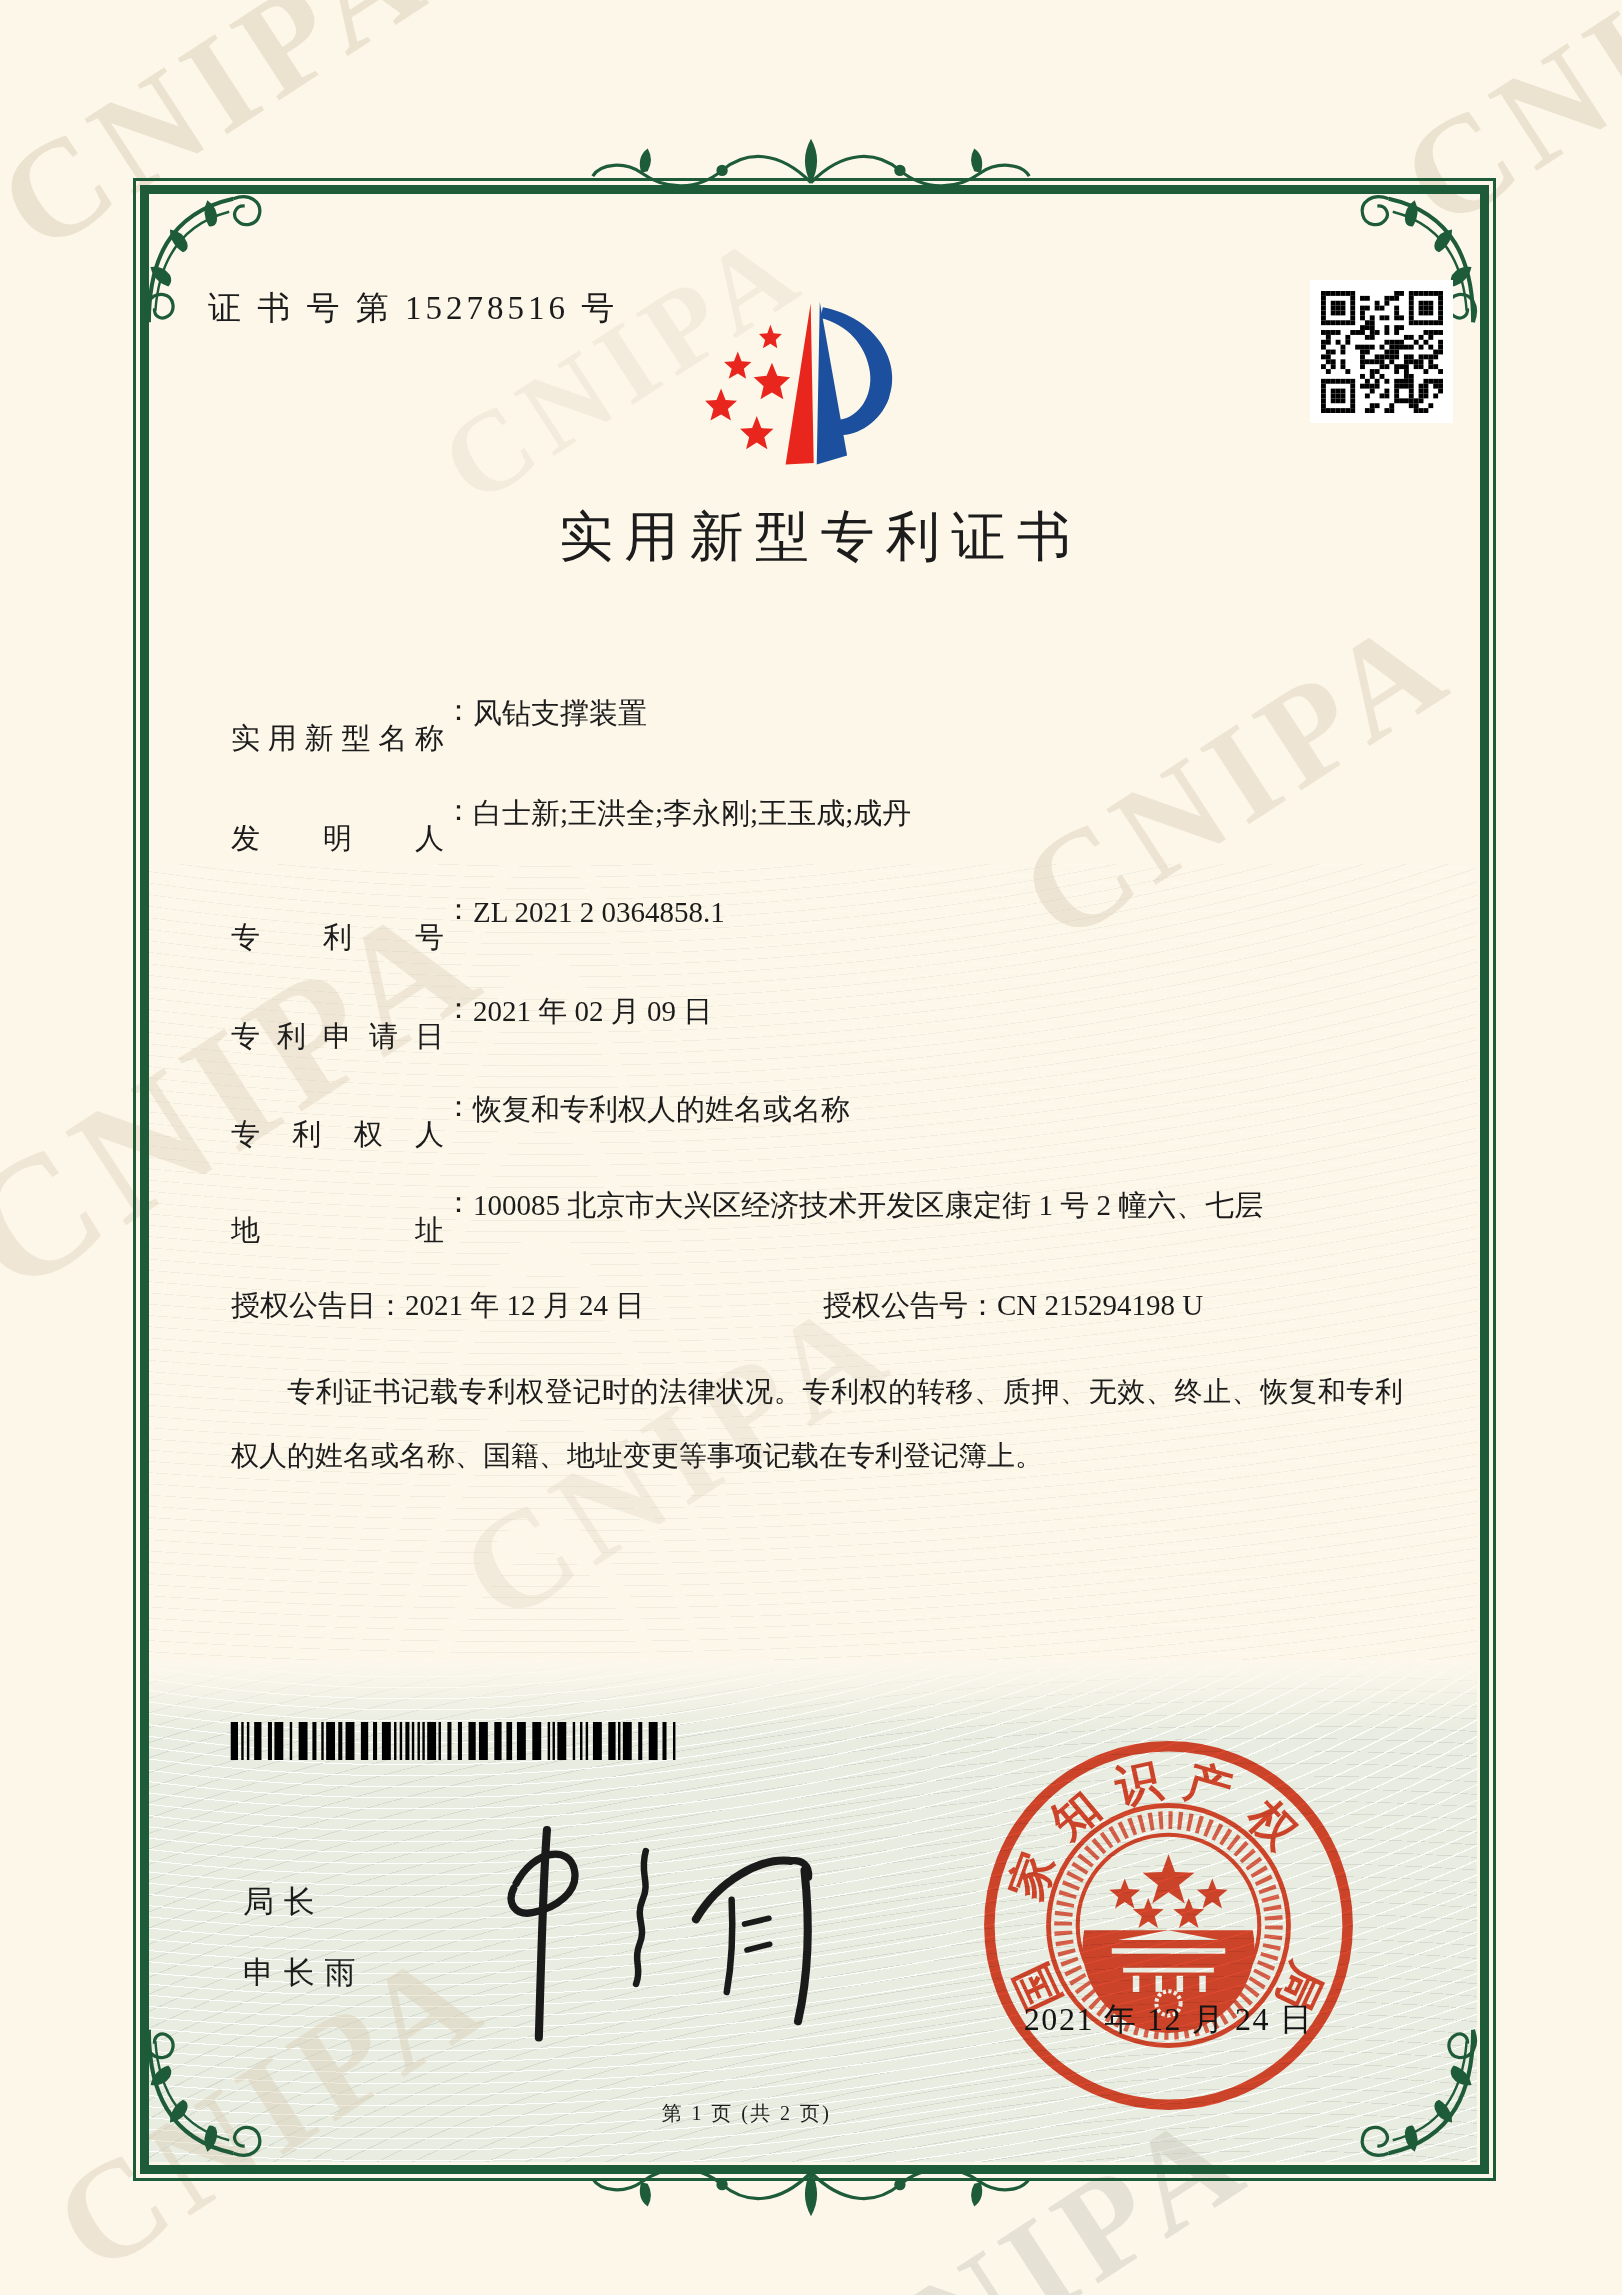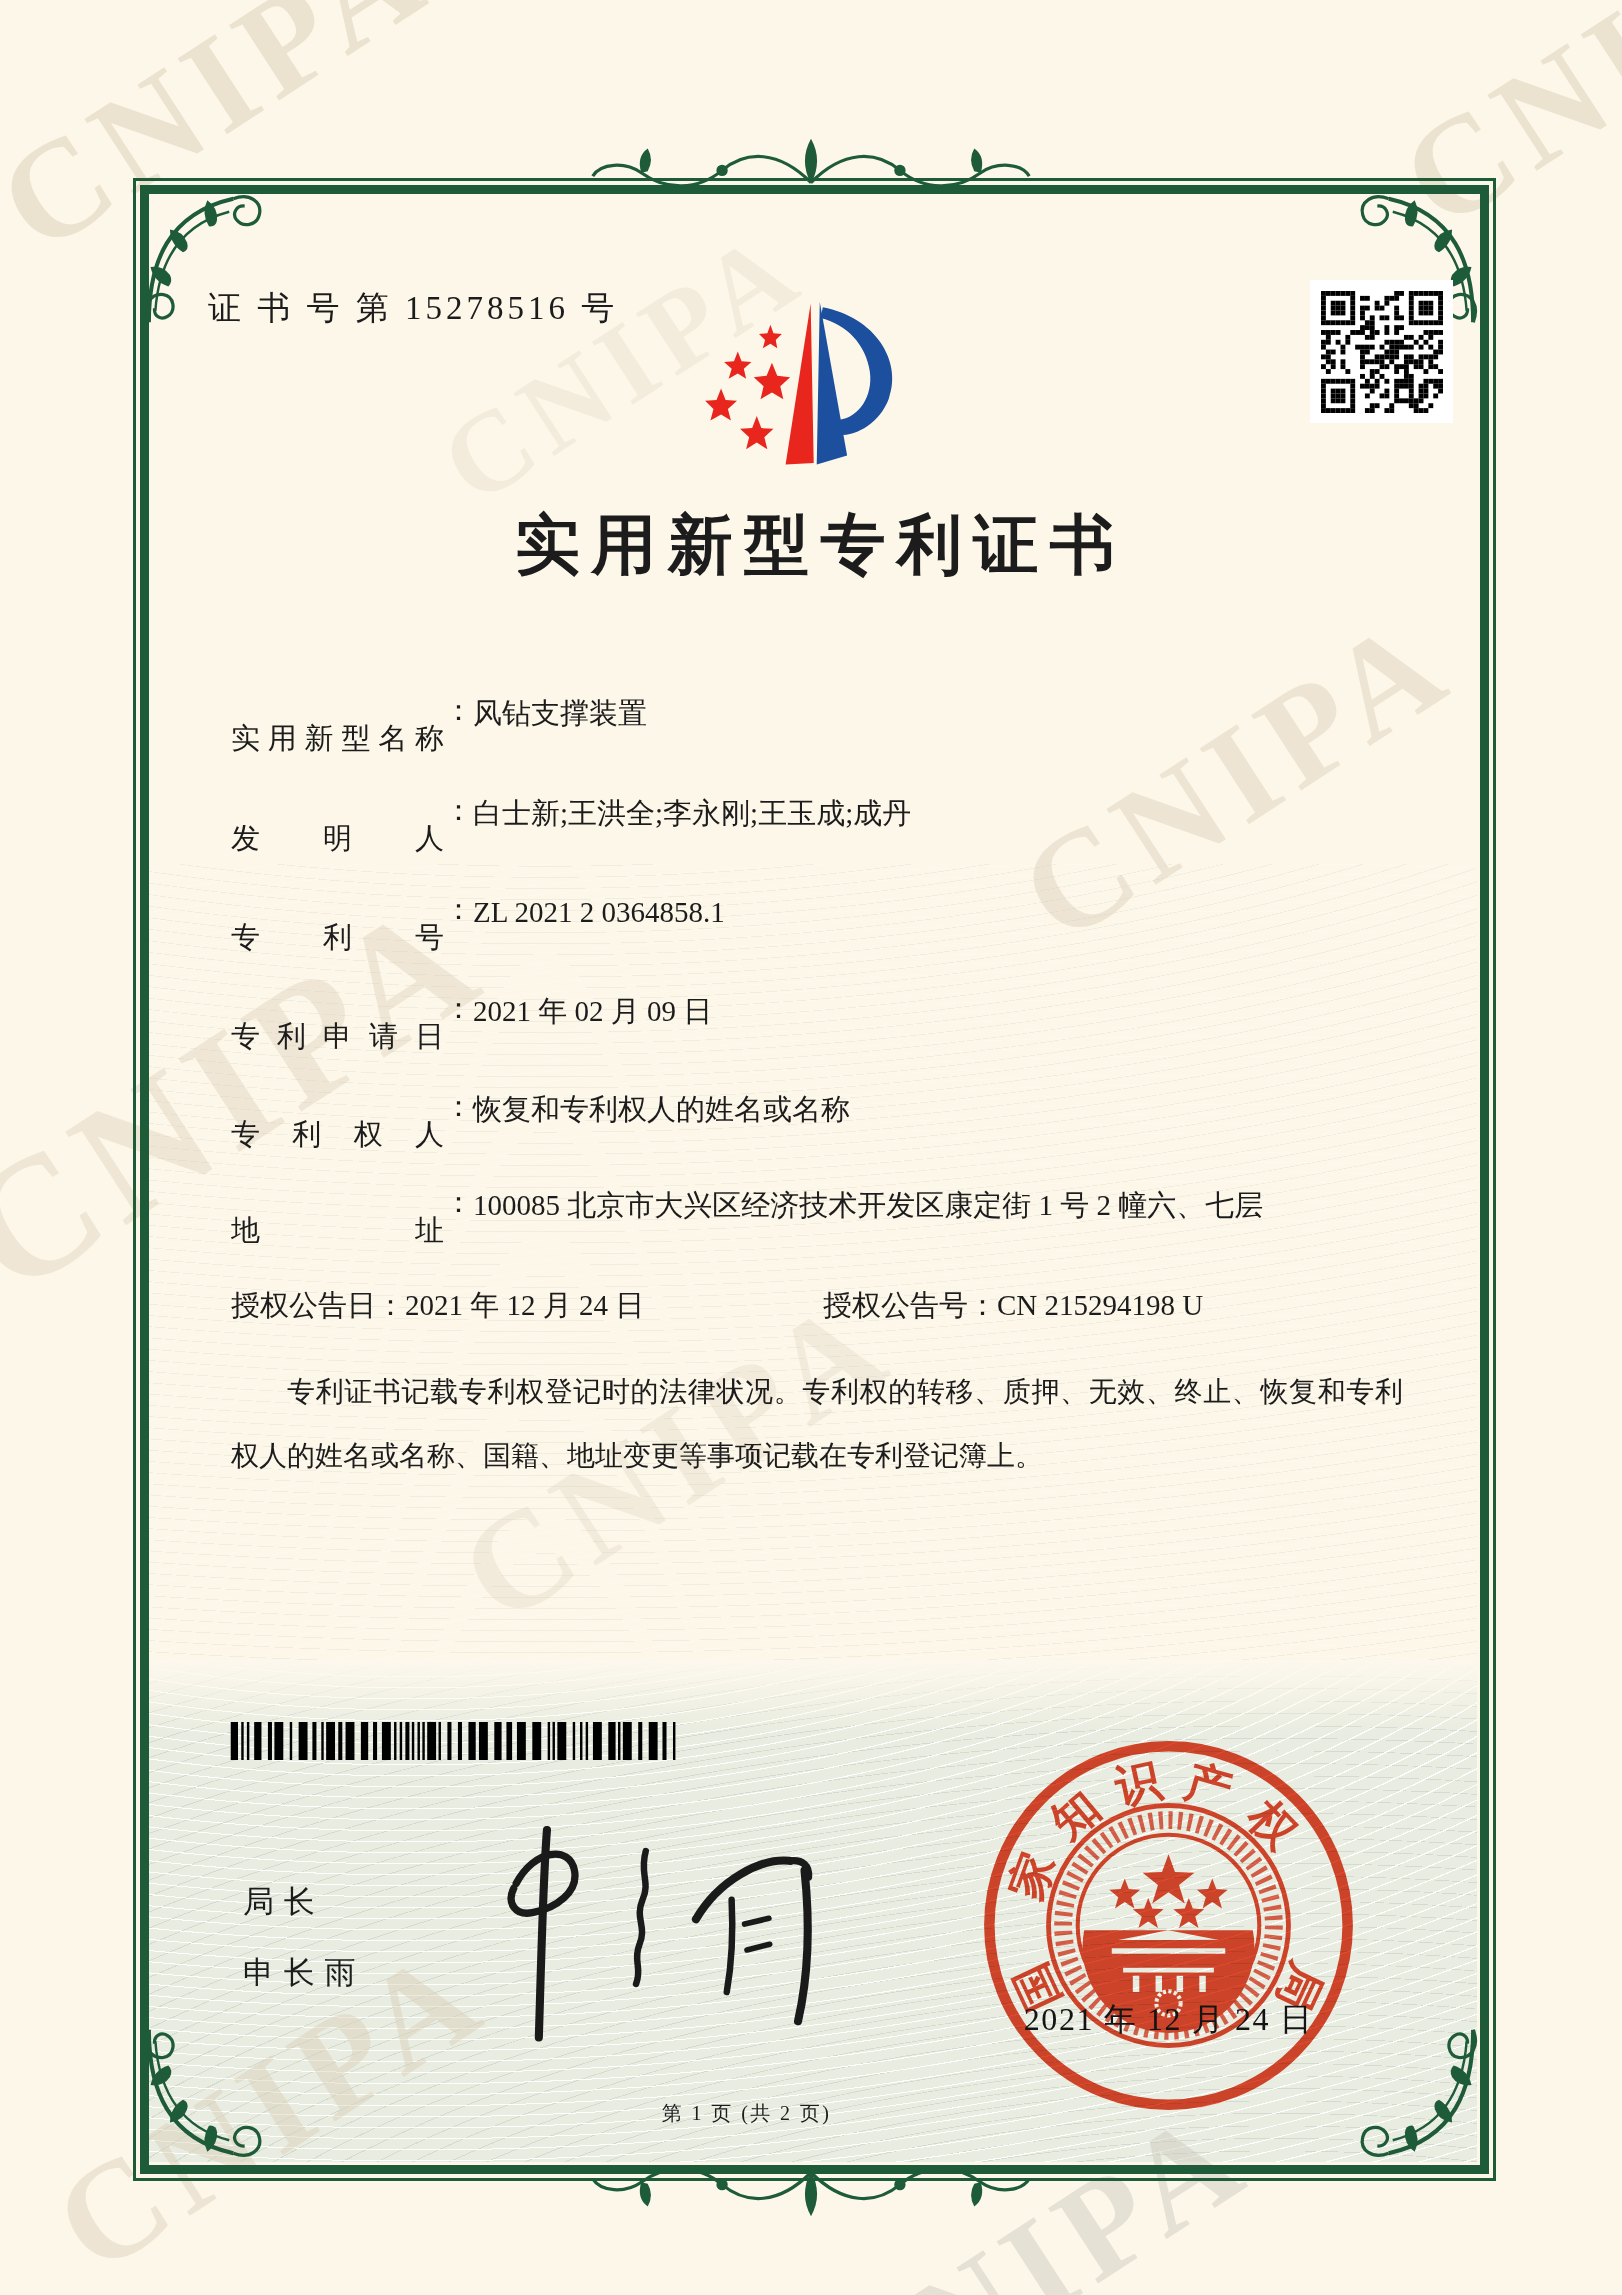--- a/index.html
+++ b/index.html
@@ -25,21 +25,21 @@
   .frame-outer{position:absolute;left:133px;top:178px;width:1357px;height:1997px;
     border:3.2px solid #1e5b38;z-index:2;pointer-events:none;}
   .frame-inner{position:absolute;left:4px;top:4px;right:4px;bottom:4px;border:9px solid #1e5b38;}
   .orn{position:absolute;z-index:2;pointer-events:none;}
   
   .cert-no{position:absolute;left:208px;top:286px;font-size:33px;letter-spacing:4px;z-index:3;}
   .logo{position:absolute;left:696px;top:266px;z-index:3;}
   .qr-box{position:absolute;left:1310px;top:280px;width:143px;height:143px;background:#fff;z-index:3;}
   .qr-box svg{position:absolute;left:10.5px;top:10.5px;}
   .doc-title{position:absolute;left:415px;top:501px;width:811px;text-align:center;
-    font-size:65px;font-weight:bold;letter-spacing:11.4px;z-index:3;}
+    font-size:54px;font-weight:normal;letter-spacing:11.4px;z-index:3;}
   
   .field{position:absolute;left:231px;font-size:29px;z-index:3;display:flex;align-items:flex-start;}
   .field .lbl{display:inline-block;width:213px;text-align:justify;text-align-last:justify;flex:none;margin-top:28px;}
   .field .colon{flex:none;}
   .field .val{display:block;max-width:933px;line-height:1.55;}
   .grant-row{position:absolute;left:231px;top:1286px;font-size:29px;z-index:3;white-space:nowrap;}
   .grant-row .pair2{position:absolute;left:592px;top:0;}
   
   .body-text{position:absolute;left:231px;top:1360px;width:1172px;font-size:28px;
     line-height:64px;text-align:justify;z-index:3;}

